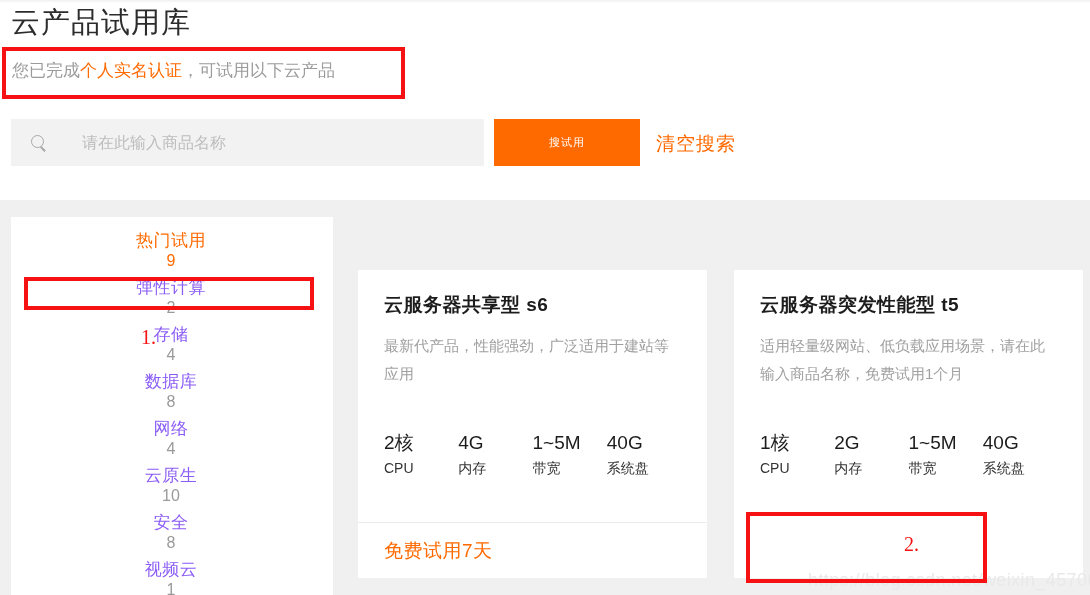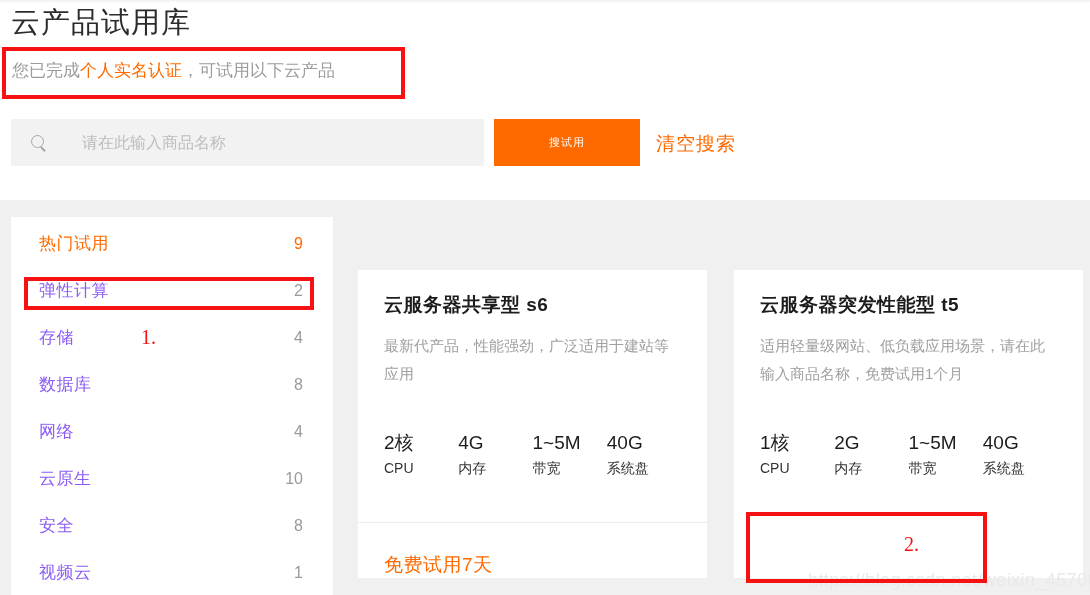--- a/index.html
+++ b/index.html
@@ -126,20 +126,21 @@
     background: #ffffff;
     padding: 12px 0 0 0;
   }
   .side-item {
     height: 47px;
     display: flex;
     align-items: center;
     justify-content: space-between;
     padding: 0 30px 18px 28px;
     cursor: pointer;
+    flex-direction: column;
   }
   .side-item .label {
     font-size: 17px;
     color: #8b5cf6;
     letter-spacing: 0.5px;
   }
   .side-item .count {
     font-size: 16px;
     color: #9a9a9a;
   }
@@ -192,21 +193,21 @@
     color: #333;
     line-height: 24px;
   }
   .card-footer {
     position: absolute;
     left: 0; bottom: 0;
     width: 100%;
     height: 56px;
     border-top: 1px solid #ececec;
     display: flex;
-    align-items: flex-end;
+    align-items: center;
     padding-left: 26px;
   }
   .card-footer .free {
     font-size: 19px;
     color: #ff6a00;
     letter-spacing: 0.5px;
     cursor: pointer;
   }
 
   

